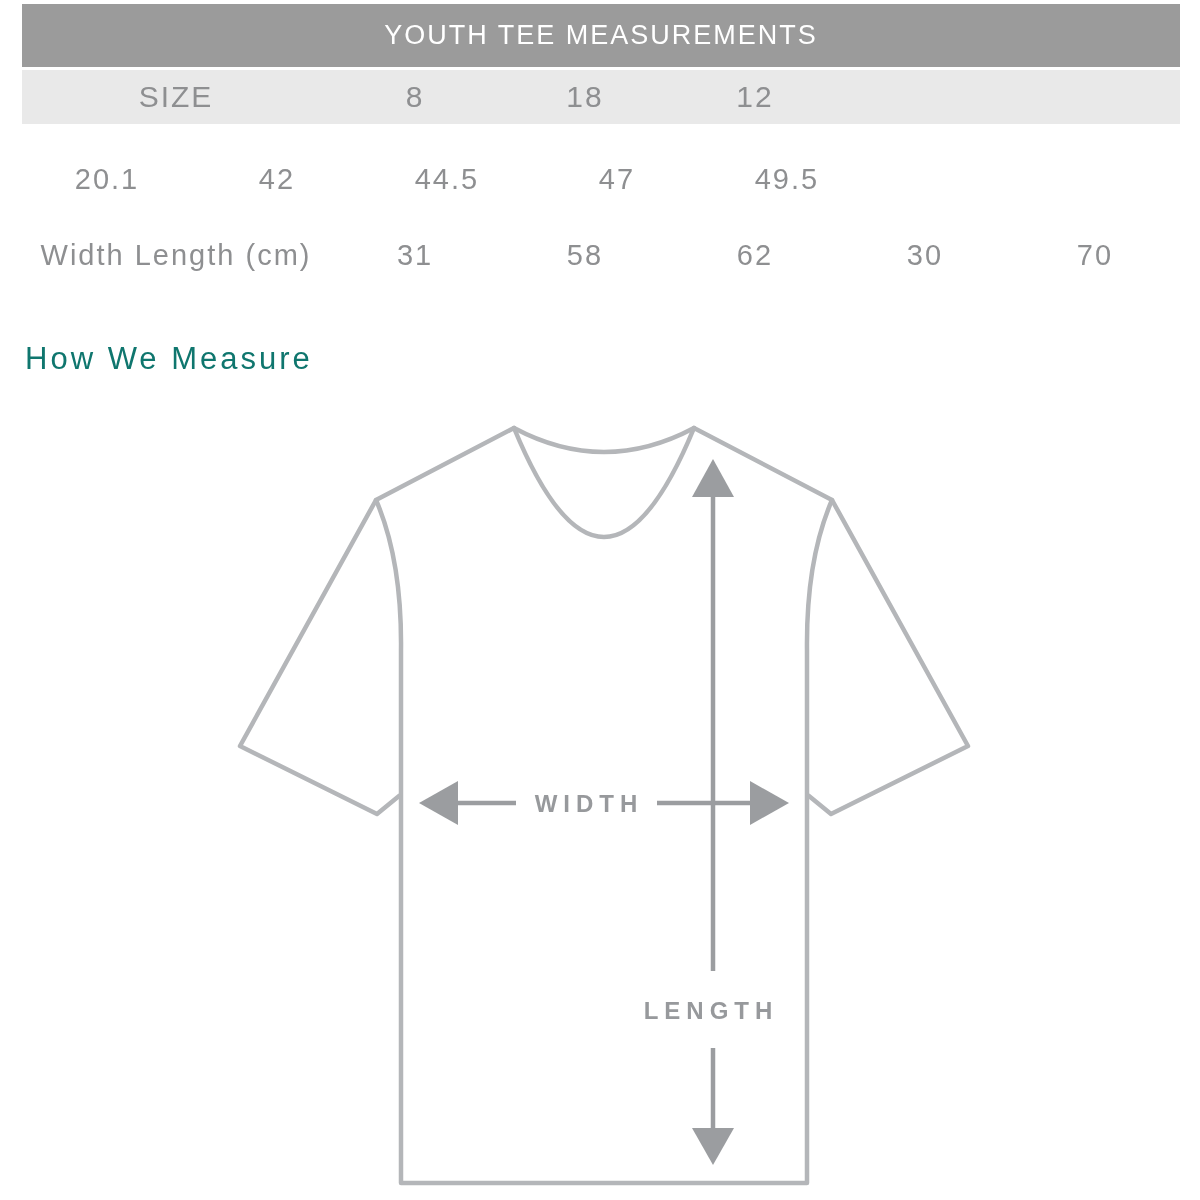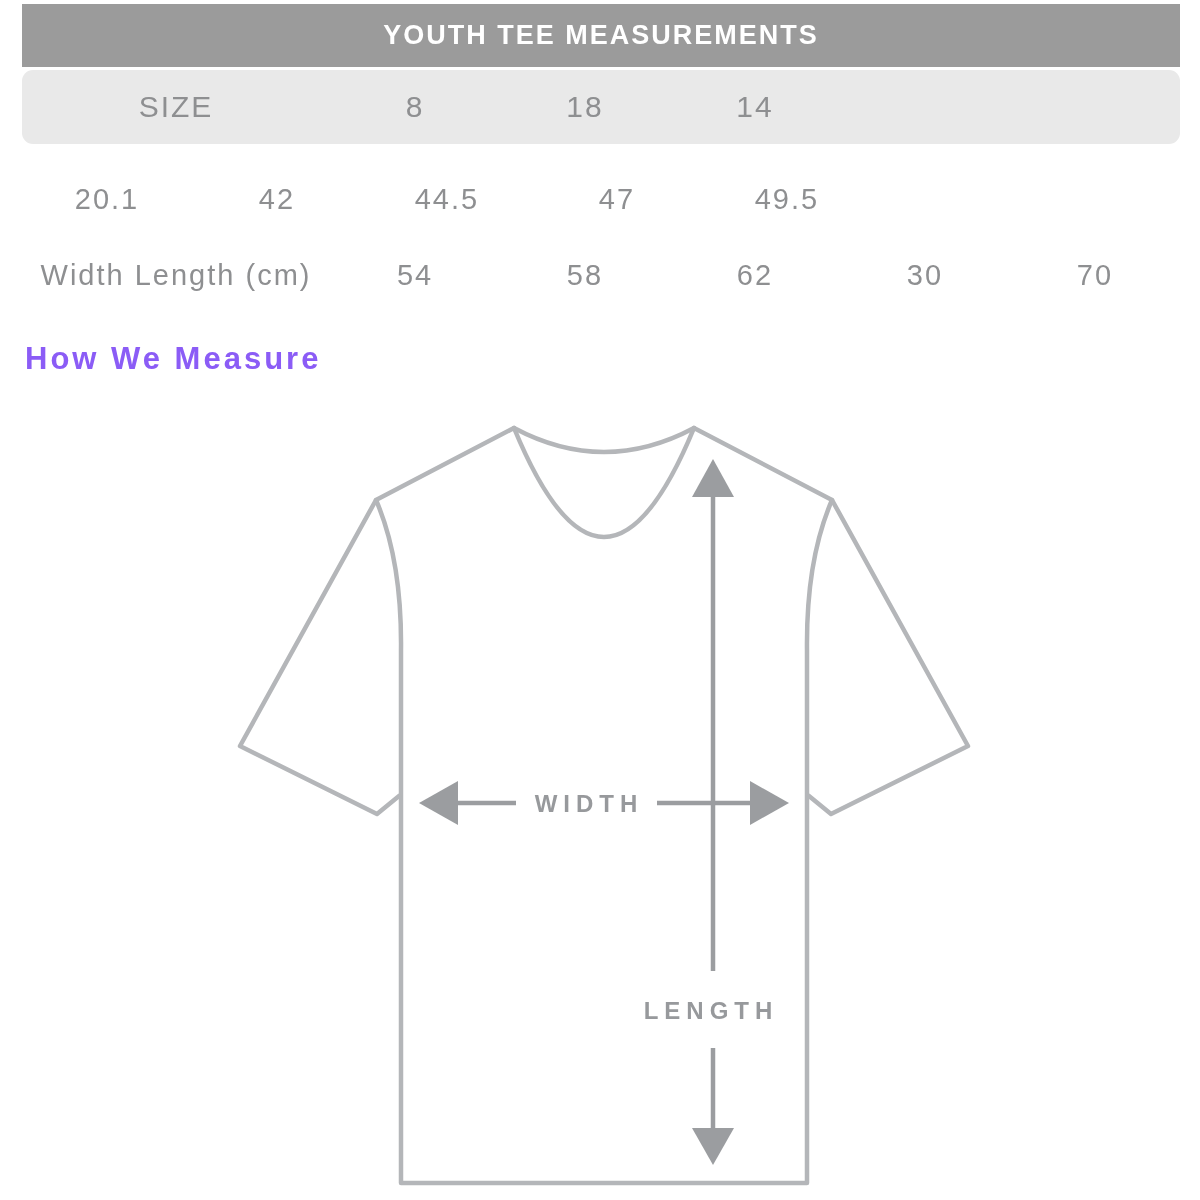--- a/index.html
+++ b/index.html
@@ -20,54 +20,52 @@
     width: 1158px;
   }
   .tbl-header {
     height: 63px;
     background: #9b9b9b;
     display: flex;
     align-items: center;
     justify-content: center;
     color: #ffffff;
     font-size: 27px;
-    font-weight: 700;
+    font-weight: 400;
     letter-spacing: 2px;
   }
   .tbl-row {
     display: flex;
     align-items: center;
     color: #8e8f91;
   }
   .size-row {
     margin-top: 3px;
-    height: 74px;
+    height: 54px;
     background: #e9e9e9;
     font-size: 30px;
     letter-spacing: 2px;
-    border-radius: 11px;
   }
   .data-row {
     height: 76px;
     font-size: 29px;
     letter-spacing: 2px;
   }
   .data-row.first { margin-top: 17px; }
   .col-label { width: 26.6%; text-align: center; }
   .col { width: 14.68%; text-align: center; }
 
   
   .how-heading {
     position: absolute;
     left: 25px;
     top: 341px;
     font-size: 31px;
-    color: #8b5cf6;
+    color: #0f766e;
     letter-spacing: 3px;
-    font-weight: bold;
   }
 
   
   .diagram-svg {
     position: absolute;
     left: 0;
     top: 400px;
     width: 1200px;
     height: 800px;
   }
@@ -100,32 +98,32 @@
 <div class="page">
 
   <div class="size-table">
     <div class="tbl-header">
       <span>YOUTH TEE MEASUREMENTS</span>
     </div>
     <div class="tbl-row size-row">
       <div class="col-label">SIZE</div>
       <div class="col">8</div>
       <div class="col">18</div>
-      <div class="col">14</div>
+      <div class="col">12</div>
     </div>
     <div class="tbl-row data-row first">
       <div class="col">20.1</div>
       <div class="col">42</div>
       <div class="col">44.5</div>
       <div class="col">47</div>
       <div class="col">49.5</div>
     </div>
     <div class="tbl-row data-row">
       <div class="col-label">Width Length (cm)</div>
-      <div class="col">54</div>
+      <div class="col">31</div>
       <div class="col">58</div>
       <div class="col">62</div>
       <div class="col">30</div>
       <div class="col">70</div>
     </div>
   </div>
 
   <div class="how-heading">How We Measure</div>
 
   <svg class="diagram-svg" viewBox="0 400 1200 800">

